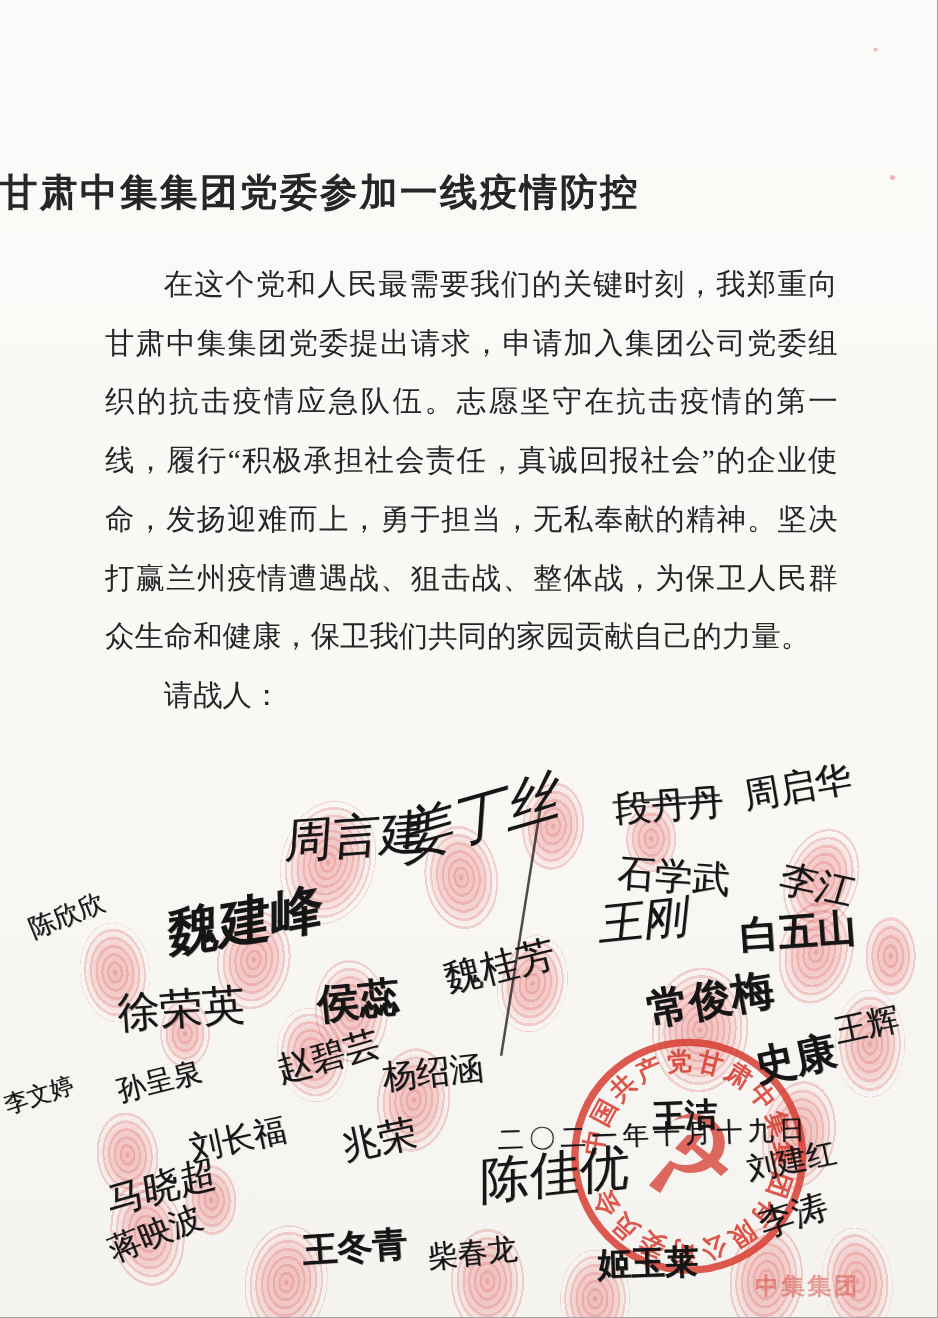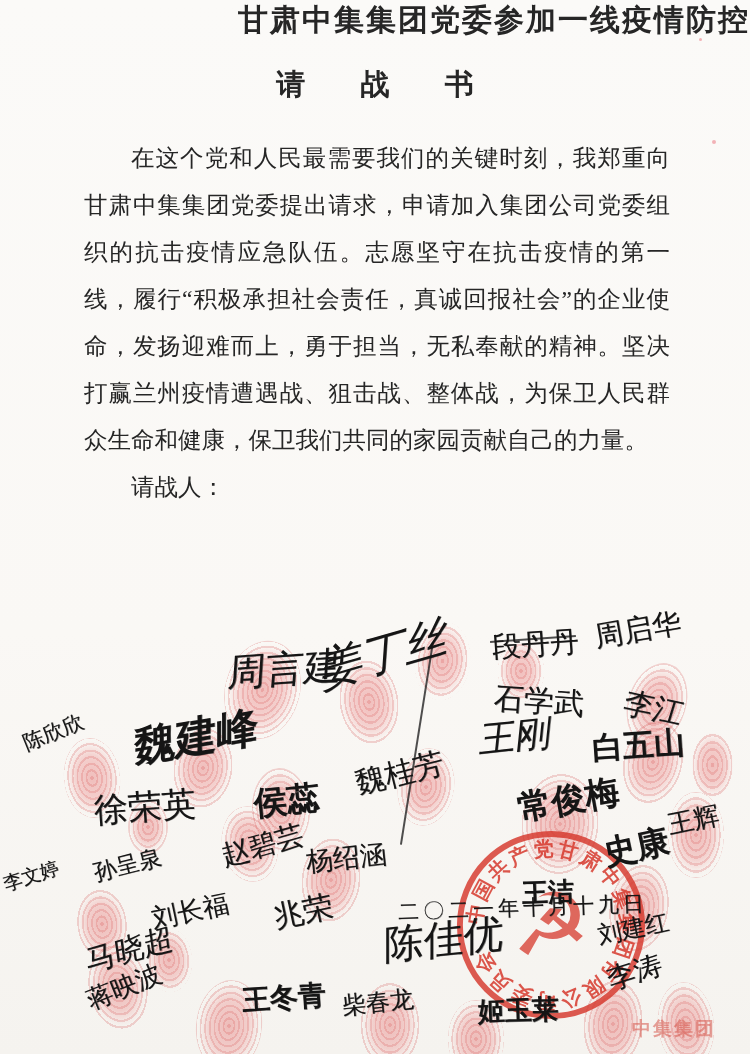--- a/index.html
+++ b/index.html
@@ -1,21 +1,21 @@
 <!DOCTYPE html>
 <html><head>
 <meta charset="utf-8">
 <style>
   html,body{margin:0;padding:0;background:#8a8a8a;}
   .sheet{
     position:relative;width:750px;height:1054px;margin:0 auto;overflow:hidden;
     background:linear-gradient(180deg,#fbfaf8 0%,#faf8f5 60%,#f5f3ef 100%);
     font-family:"Liberation Serif",serif;color:#262626;
   }
-  .title{margin:0;text-align:right;font-size:30px;font-weight:700;letter-spacing:2px;}
+  .title{margin:0;padding-top:134px;text-align:left;font-size:30px;font-weight:700;letter-spacing:2px;}
   .subtitle{margin:24px 0 0 0;text-align:center;font-size:29px;font-weight:700;letter-spacing:24px;text-indent:24px;}
   .bodytext{width:586px;margin:30px 0 0 84px;font-size:23.5px;line-height:47px;text-align:justify;}
   .bodytext p{margin:0;text-indent:2em;}
   .petitioner{text-indent:2.55em;}
   
   .hw{
     position:absolute;white-space:nowrap;color:#151515;
     font-family:"DejaVu Sans",sans-serif;transform-origin:left center;
     text-shadow:.6px .4px 0 rgba(20,20,20,.5);
   }
@@ -24,31 +24,30 @@
   .fp{
     position:absolute;border-radius:50%;
     background:
       radial-gradient(closest-side, rgba(226,88,88,.36), rgba(231,106,106,.27) 55%, rgba(238,132,132,.15) 74%, rgba(244,160,160,.06) 85%, rgba(255,255,255,0) 93%),
       repeating-radial-gradient(closest-side, rgba(205,55,55,.20) 0 1.6px, rgba(255,255,255,0) 1.6px 4.6px);
   }
   .speck{position:absolute;border-radius:50%;background:rgba(235,120,130,.55);}
   .stroke{position:absolute;background:#1d1d1d;opacity:.78;transform-origin:top left;}
   .seal{position:absolute;left:452px;top:826px;width:198px;height:198px;opacity:.93;}
   .ghost{
-    position:absolute;left:632px;top:1016px;font-size:19px;font-weight:700;letter-spacing:2px;
+    position:absolute;left:604px;top:1016px;font-size:19px;font-weight:700;letter-spacing:2px;
     color:rgba(214,85,75,.55);font-family:"Liberation Serif",serif;white-space:nowrap;
   }
 </style>
 </head>
 <body>
 
 <div class="sheet">
 
   <h1 class="title">甘肃中集集团党委参加一线疫情防控</h1>
-  <h2 class="subtitle">请 战 书</h2>
   <div class="bodytext">
     <p>在这个党和人民最需要我们的关键时刻，我郑重向甘肃中集集团党委提出请求，申请加入集团公司党委组织的抗击疫情应急队伍。志愿坚守在抗击疫情的第一线，履行“积极承担社会责任，真诚回报社会”的企业使命，发扬迎难而上，勇于担当，无私奉献的精神。坚决打赢兰州疫情遭遇战、狙击战、整体战，为保卫人民群众生命和健康，保卫我们共同的家园贡献自己的力量。</p>
     <p class="petitioner">请战人：</p>
   </div>
 
   <div class="speck" style="left:712px;top:140px;width:4px;height:4px;"></div>
   <div class="speck" style="left:699px;top:38px;width:3px;height:3px;"></div>
 
   <div class="fp" style="left:225px;top:640px;width:75px;height:100px;transform:rotate(15deg);"></div>
   <div class="fp" style="left:338px;top:658px;width:62px;height:88px;transform:rotate(-8deg);"></div>

